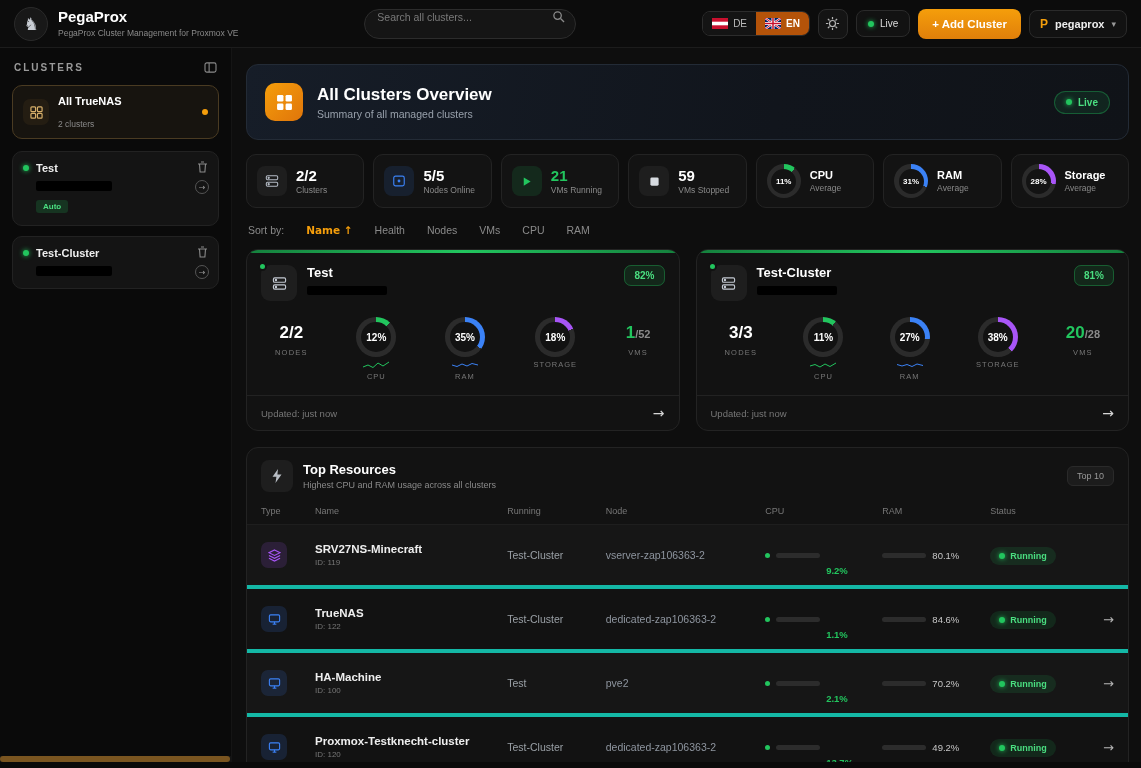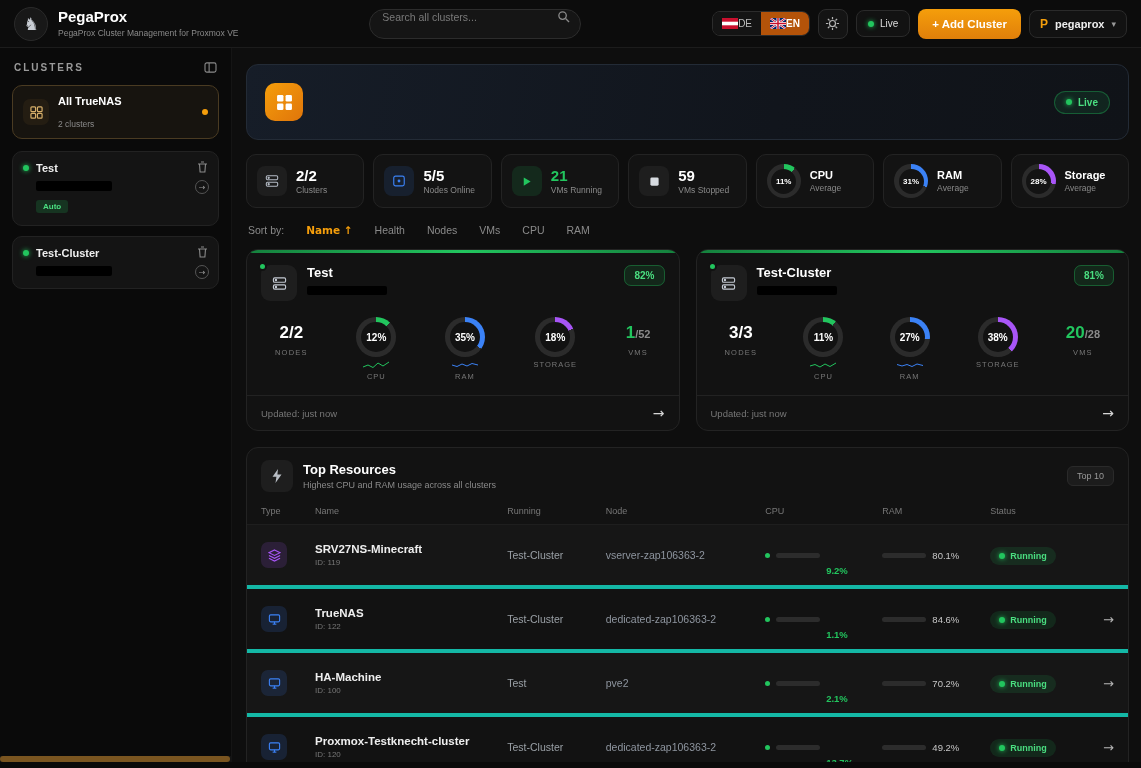--- a/index.html
+++ b/index.html
@@ -31,21 +31,21 @@
     border-radius:16px; display:flex; align-items:flex-start; padding:0 10px; gap:8px;
   }
   .search-wrap input {
     flex:1; background:transparent; border:none; outline:none;
     color:#ccc; font-size:10.5px; font-family:inherit;
   }
   .search-wrap input::placeholder { color:#7a7a7a; }
   .header-right { display:flex; align-items:center; gap:8px; }
   .lang-toggle { display:flex; border:1px solid #2c2c2c; border-radius:8px; overflow:hidden; }
   .lang-btn {
-    display:flex; align-items:center; padding:6px 9px;
+    display:flex; align-items:center; gap:5px; padding:6px 9px;
     font-size:10px; color:#bbb; background:#141414; border:none; cursor:pointer;
     font-family:inherit;
   }
   .lang-btn.active { background:#b45309; color:#fff; font-weight:700; }
   .icon-btn {
     width:30px; height:30px; border:1px solid #2c2c2c; border-radius:8px;
     background:#141414; display:flex; align-items:center; justify-content:center;
   }
   .live-pill {
     display:flex; align-items:center; gap:6px; padding:7px 11px;
@@ -388,20 +388,24 @@
 
     <div class="hero">
       <div class="hero-icon">
         <svg width="17" height="17" viewBox="0 0 16 16">
             <rect x="1" y="1" width="6" height="6" rx="1.2" fill="#fff"></rect>
             <rect x="9" y="1" width="6" height="6" rx="1.2" fill="#fff"></rect>
             <rect x="1" y="9" width="6" height="6" rx="1.2" fill="#fff"></rect>
             <rect x="9" y="9" width="6" height="6" rx="1.2" fill="#fff"></rect>
           </svg>
       </div>
+      <div>
+        <div class="hero-title">All Clusters Overview</div>
+        <div class="hero-sub">Summary of all managed clusters</div>
+      </div>
       <div style="margin-left:auto">
         <div class="green-pill">
           <span class="dot dot-green"></span>
           <span>Live</span>
         </div>
       </div>
     </div>
 
     <div class="stats-row">
       <div class="stat-card">

